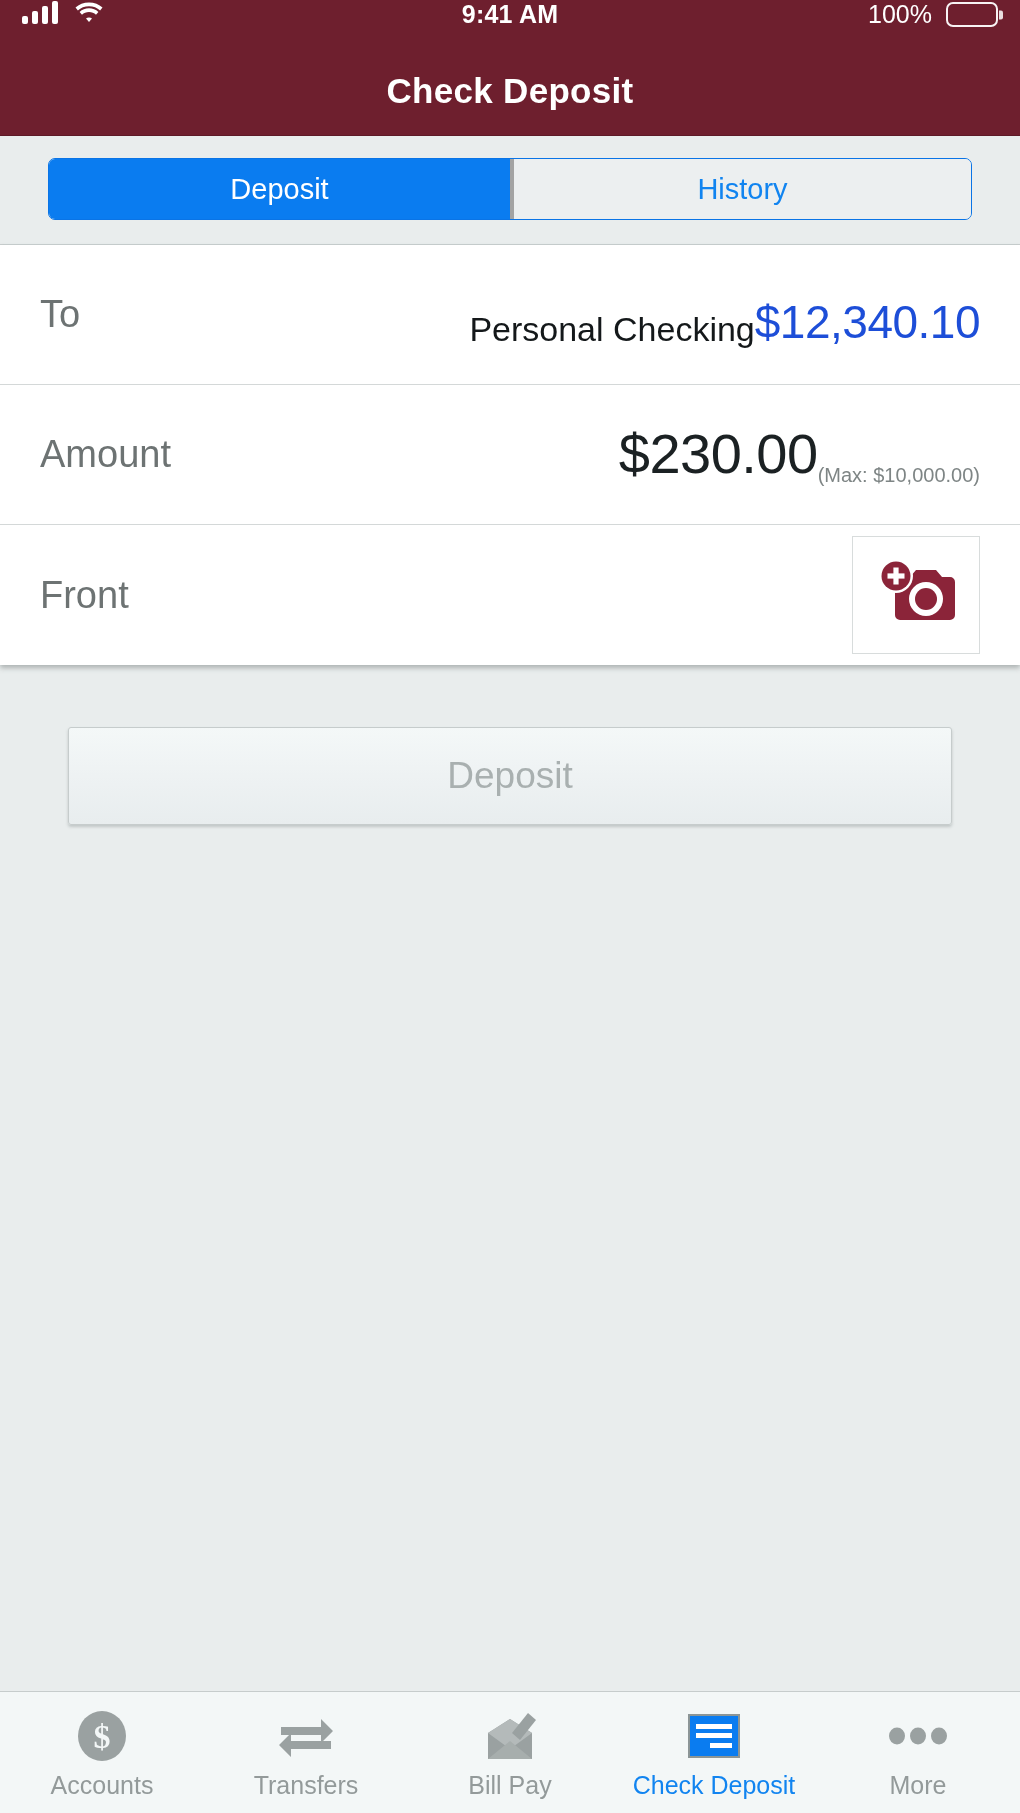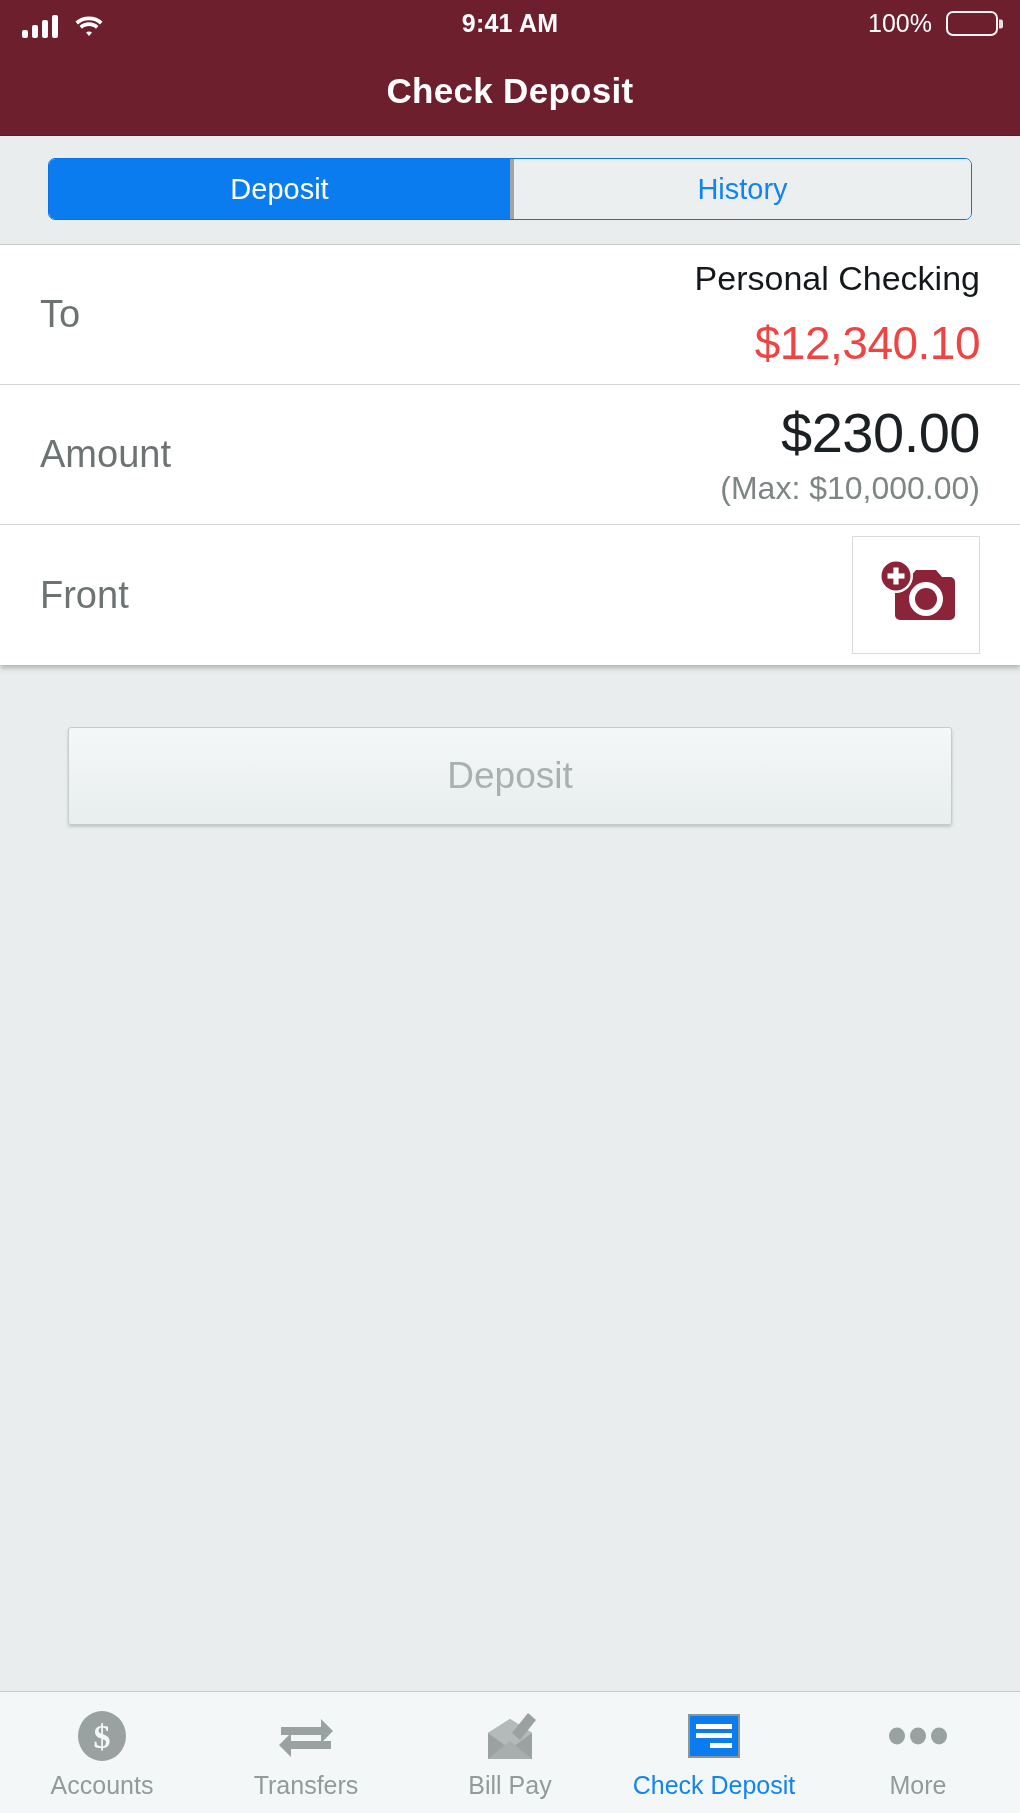--- a/index.html
+++ b/index.html
@@ -19,22 +19,22 @@
     display: flex;
     flex-direction: column;
     background: #e9eded;
   }
 
   
   .statusbar {
     height: 46px;
     background: #6e1f2e;
     display: flex;
-    align-items: flex-end;
-    padding: 8px 22px;
+    align-items: flex-start;
+    padding: 0 22px;
     color: #ffffff;
     flex: 0 0 auto;
   }
   .sb-left { display: flex; align-items: flex-end; gap: 16px; flex: 1 1 0; }
   .sb-center { flex: 0 0 auto; font-size: 25px; font-weight: 600; letter-spacing: .2px; }
   .sb-right { display: flex; align-items: center; justify-content: flex-end; gap: 14px; flex: 1 1 0; }
   .sb-pct { font-size: 25px; font-weight: 500; }
 
   .signal { display: flex; align-items: flex-end; gap: 4px; height: 24px; }
   .signal i { display: block; width: 6px; background: #fff; border-radius: 2px; }
@@ -129,46 +129,46 @@
   .form-row:last-child { border-bottom: none; }
 
   .row-label {
     font-size: 38px;
     color: #6d7373;
     font-weight: 400;
     white-space: nowrap;
   }
   .row-value {
     display: flex;
-    flex-direction: column;
+    flex-direction: row;
     align-items: flex-end;
     text-align: right;
   }
   .acct-name {
     font-size: 34px;
     color: #14181a;
     line-height: 1.22;
   }
   .acct-balance {
     font-size: 46px;
-    color: #ef4444;
+    color: #1d4ed8;
     font-weight: 500;
     line-height: 1.2;
     letter-spacing: -.5px;
     margin-top: 16px;
   }
   .amount-main {
     font-size: 56px;
     color: #1b2123;
     font-weight: 500;
     line-height: 1.18;
     letter-spacing: -.5px;
   }
   .amount-max {
-    font-size: 32px;
+    font-size: 20px;
     color: #7e8585;
     line-height: 1.3;
     margin-top: 2px;
   }
 
   .camera-box {
     width: 128px;
     height: 118px;
     border: 1px solid #d8dcdc;
     background: #fff;

